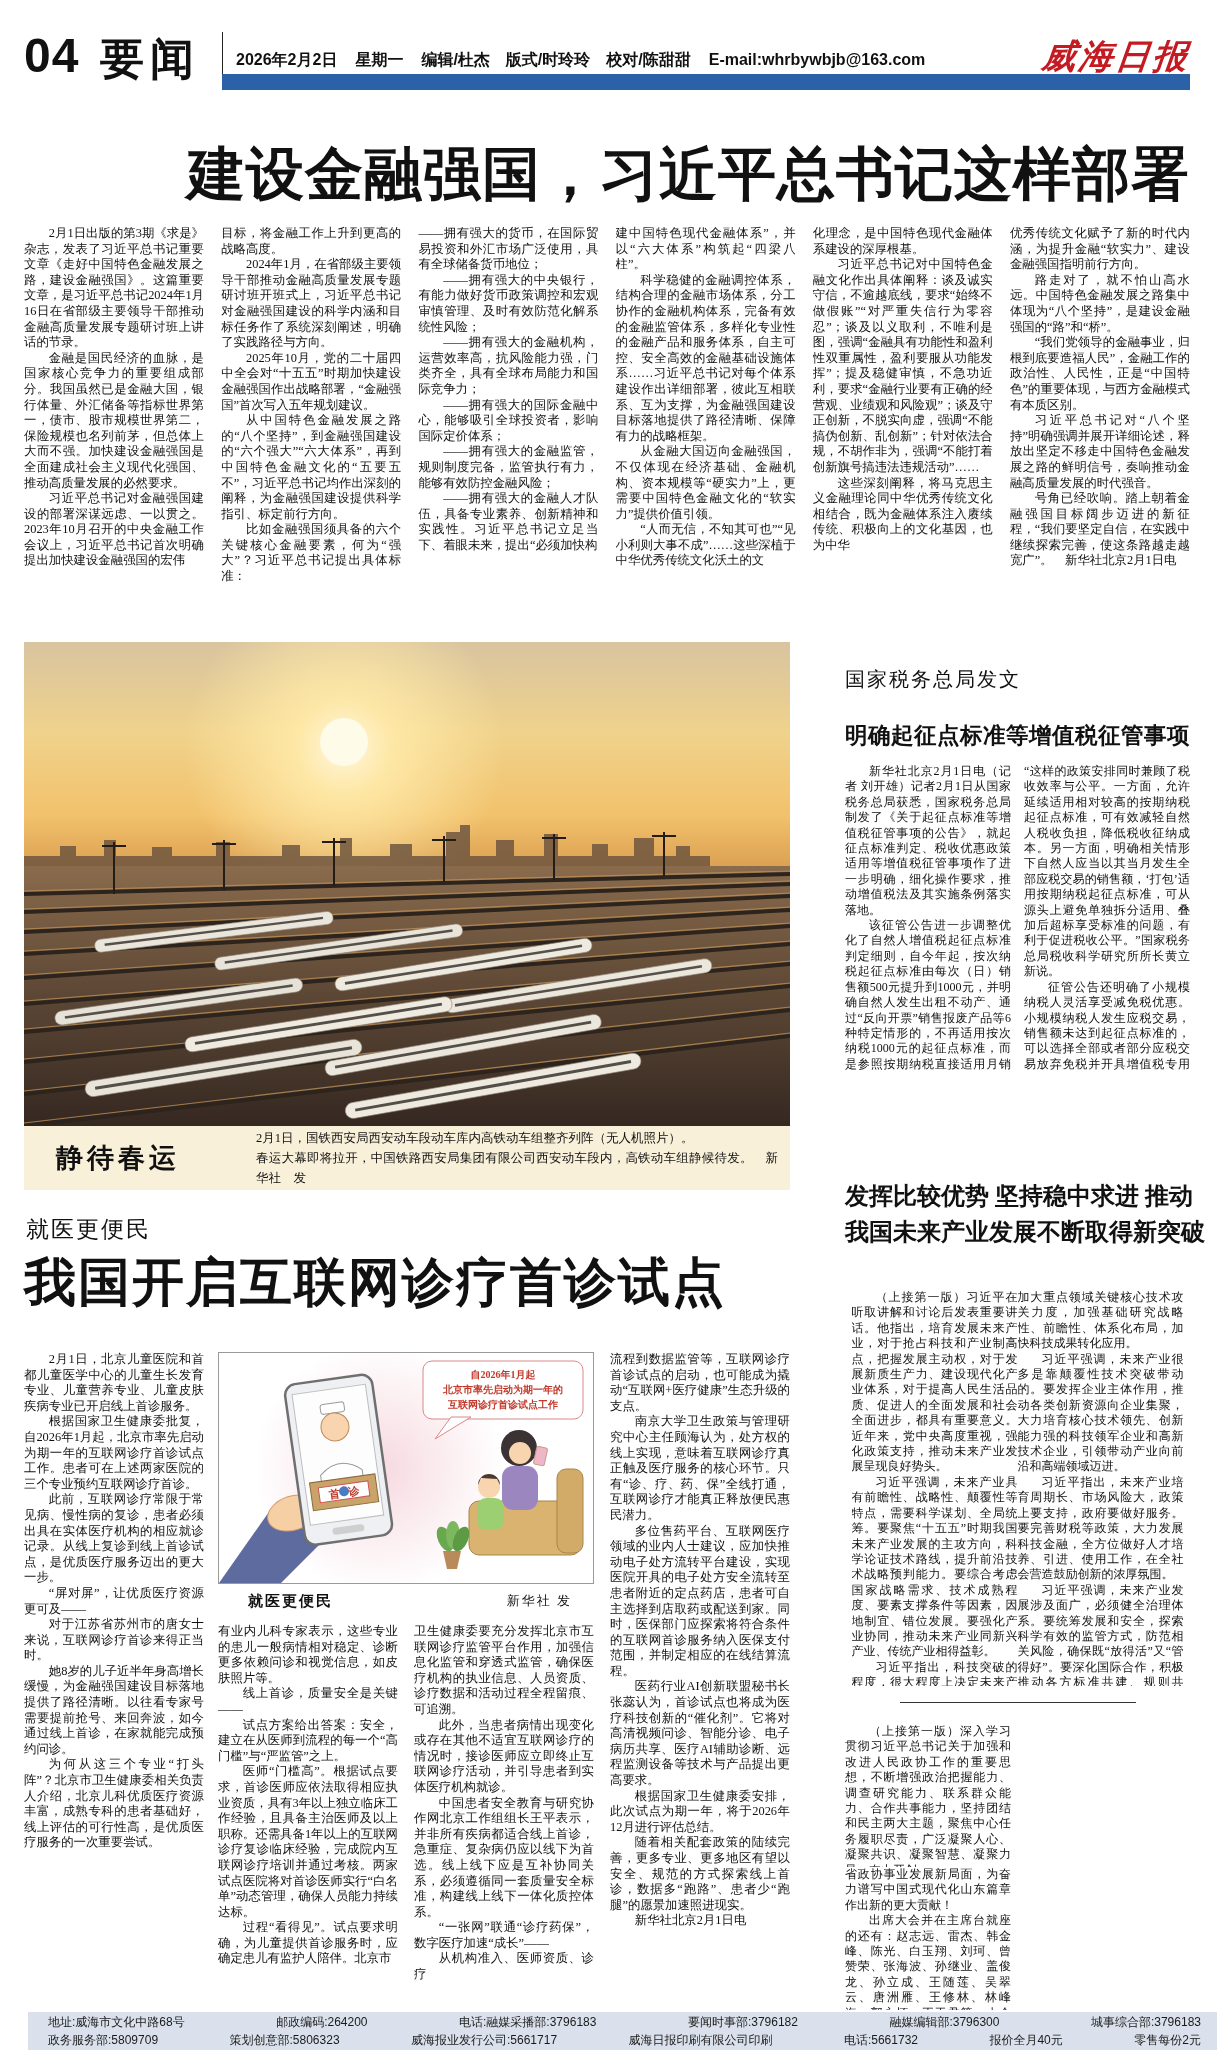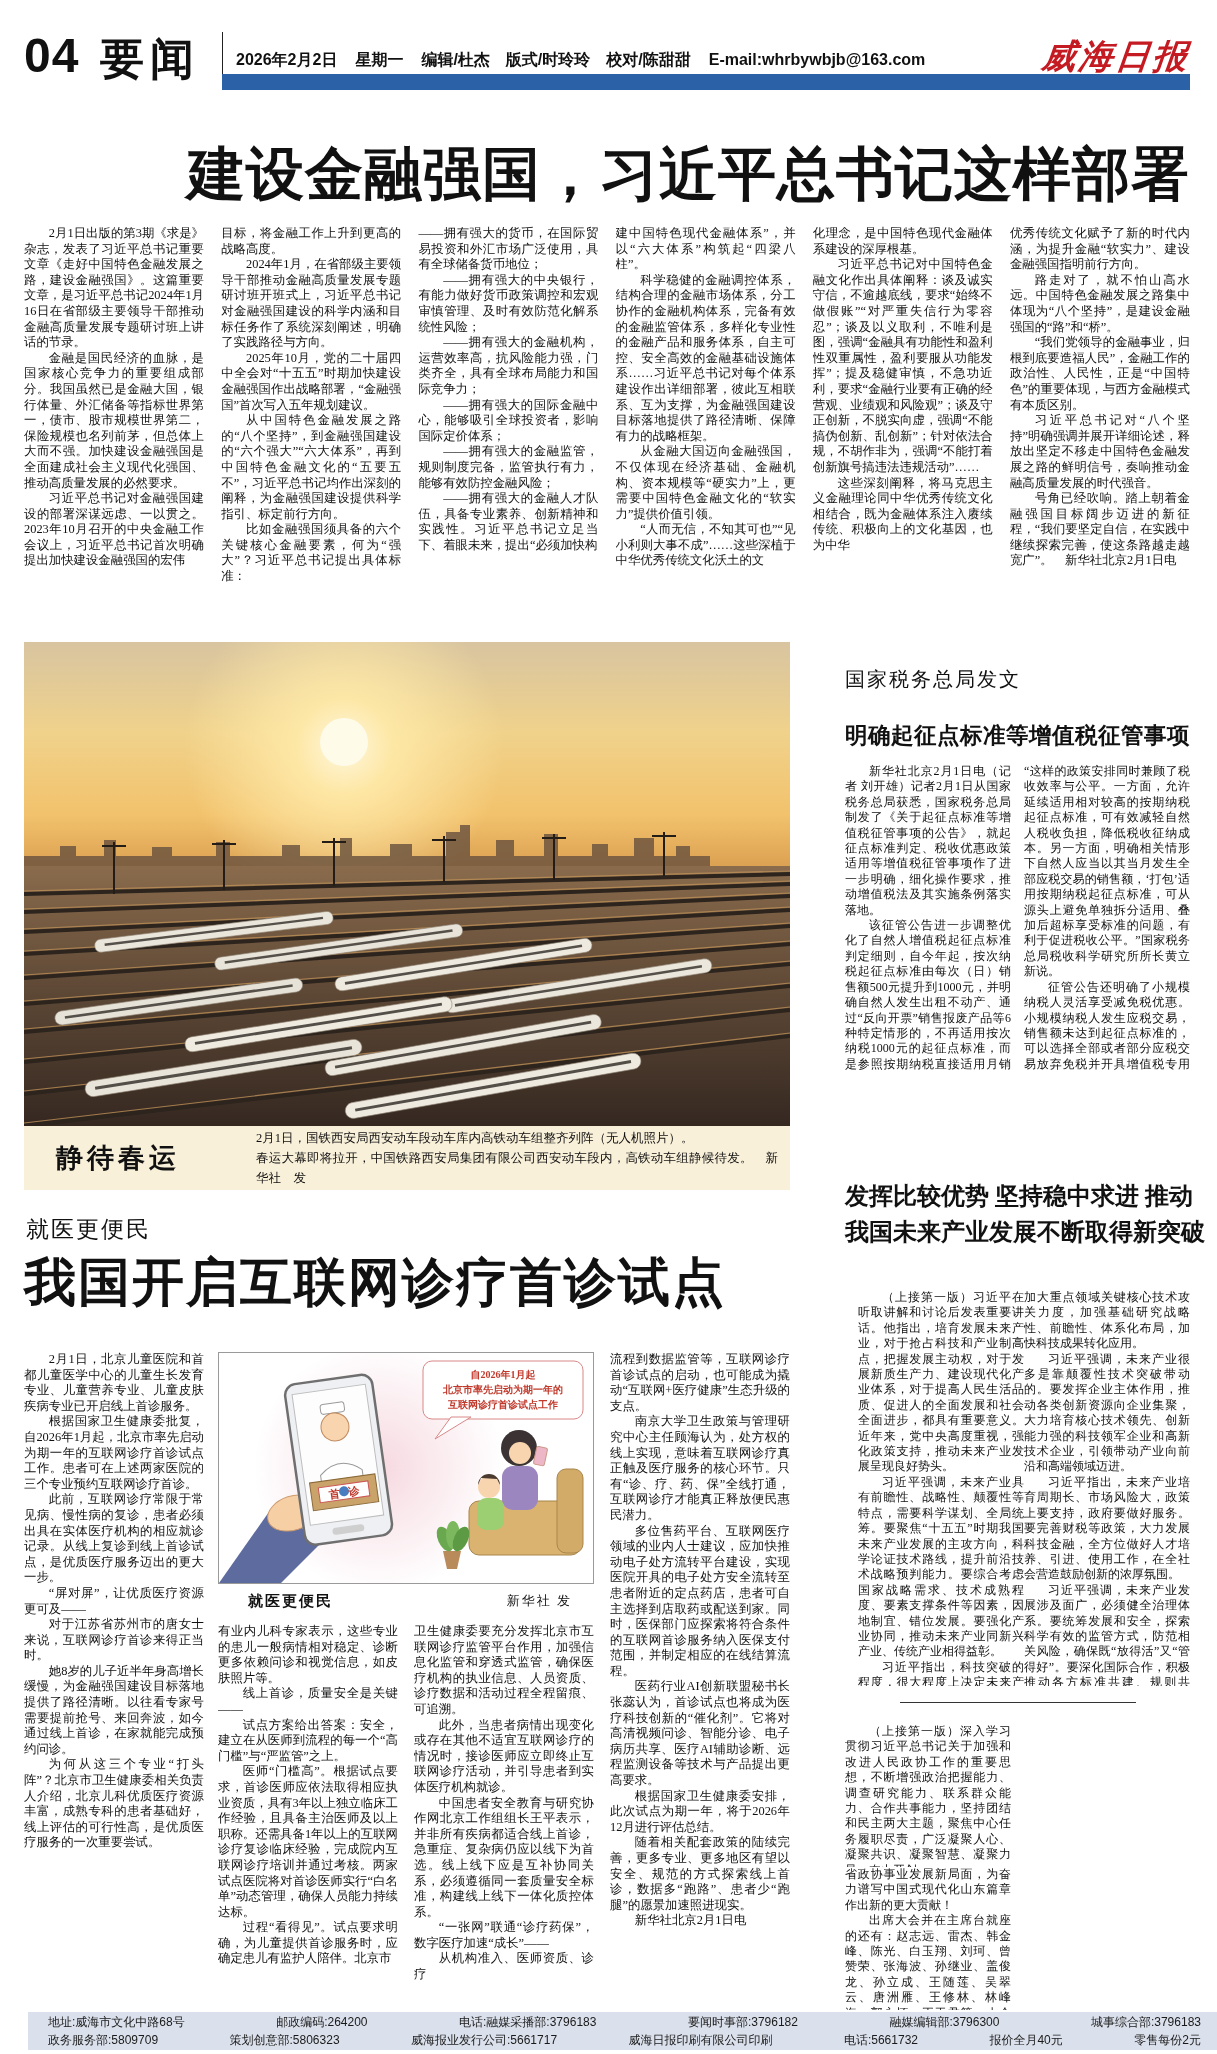--- a/index.html
+++ b/index.html
@@ -36,21 +36,21 @@
           font-family:"Liberation Sans","DejaVu Sans",sans-serif;letter-spacing:2px;}
   .tax-headline{position:absolute;left:845px;top:720px;width:345px;font-size:22.5px;
           font-weight:bold;white-space:nowrap;letter-spacing:0.5px;}
   .tax-cols{position:absolute;left:845px;top:764px;width:345px;height:308px;
           display:flex;justify-content:space-between;}
   .rcol{width:166px;height:100%;overflow:hidden;font-size:12px;line-height:15.4px;text-align:justify;}
   .rcol p{margin:0;text-indent:2em;}
   .future-headline{position:absolute;left:845px;top:1178px;width:345px;font-size:24px;
           font-weight:bold;line-height:36px;white-space:nowrap;}
   .future-cols{position:absolute;left:845px;top:1290px;width:345px;height:396px;
-          display:flex;justify-content:flex-end;}
+          display:flex;justify-content:center;}
   .brief-divider{position:absolute;left:900px;top:1702px;width:236px;height:1px;background:#333;}
   .cppcc-cols{position:absolute;left:845px;top:1724px;width:345px;height:286px;
           display:flex;justify-content:space-between;flex-direction:column;}
   
   .med-kicker{position:absolute;left:26px;top:1214px;font-size:23px;
           font-family:"Liberation Sans","DejaVu Sans",sans-serif;letter-spacing:2px;}
   .med-headline{position:absolute;left:24px;top:1248px;width:766px;font-size:52px;
           font-weight:bold;white-space:nowrap;letter-spacing:2px;}
   .med-col{position:absolute;top:1352px;width:180px;height:656px;overflow:hidden;
           font-size:12.4px;line-height:15.6px;text-align:justify;}

